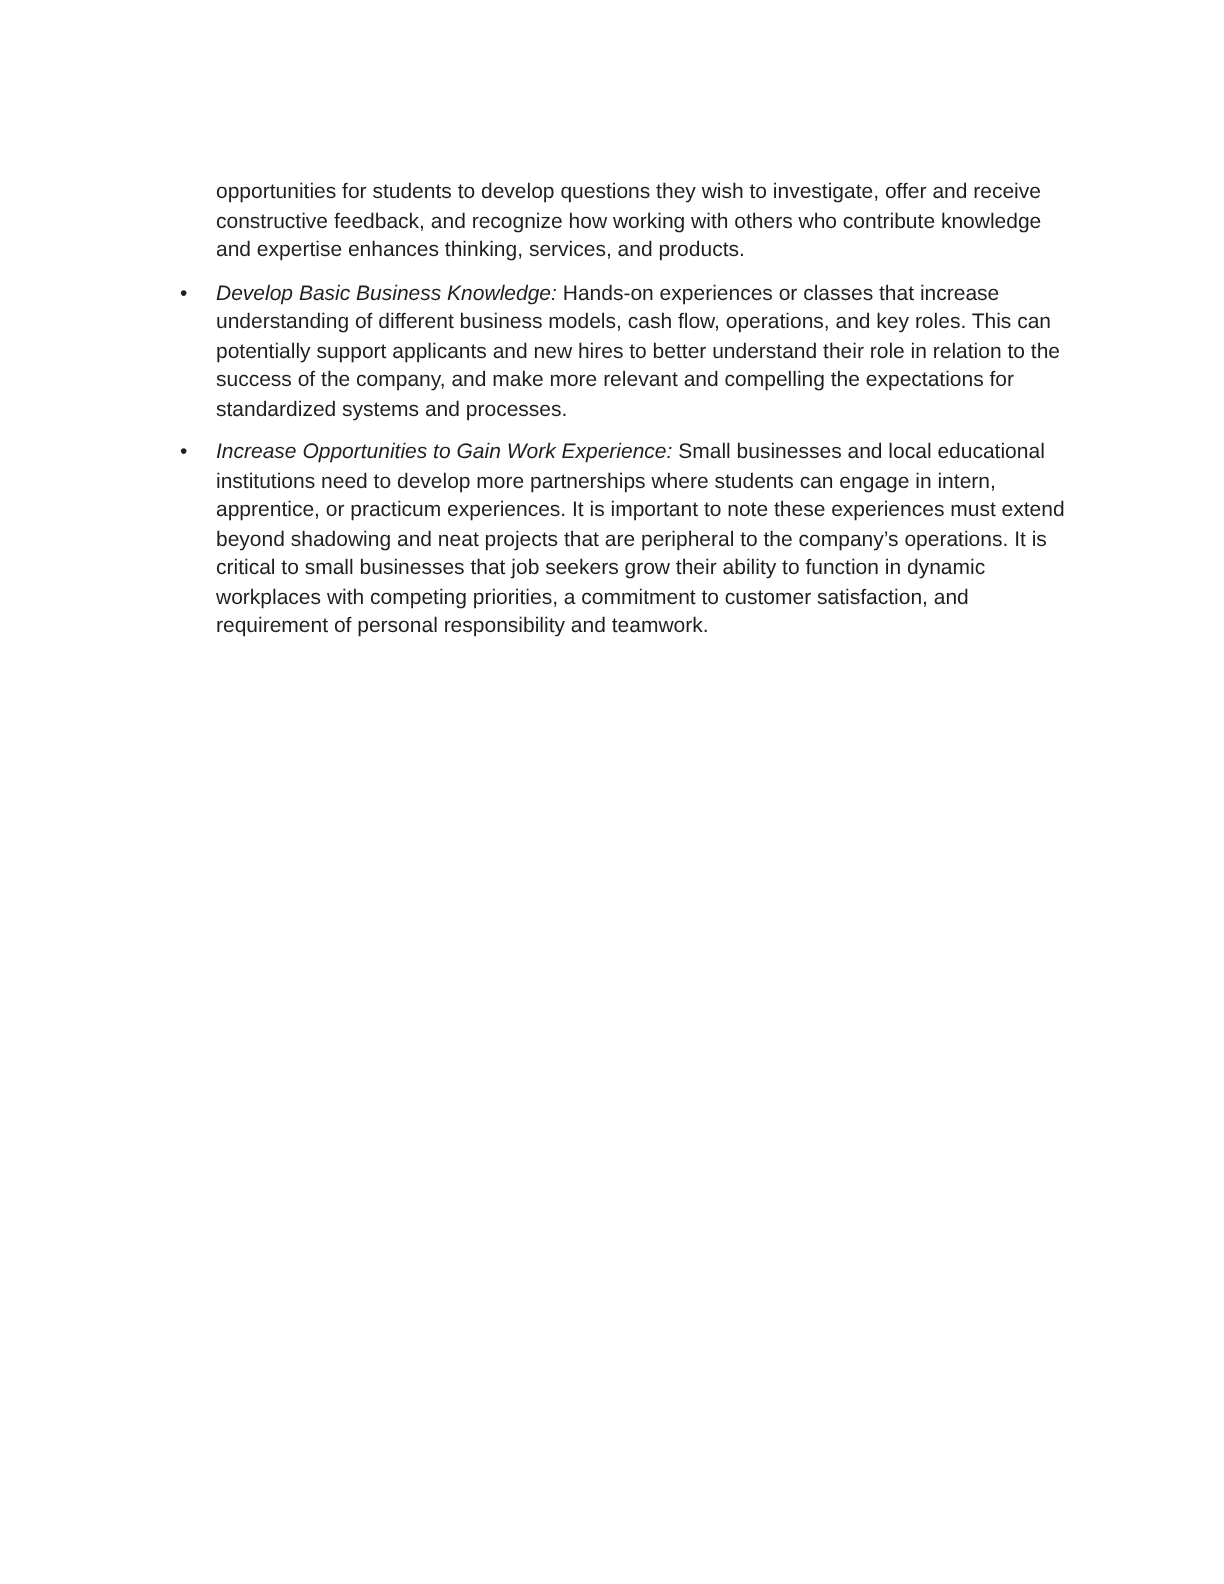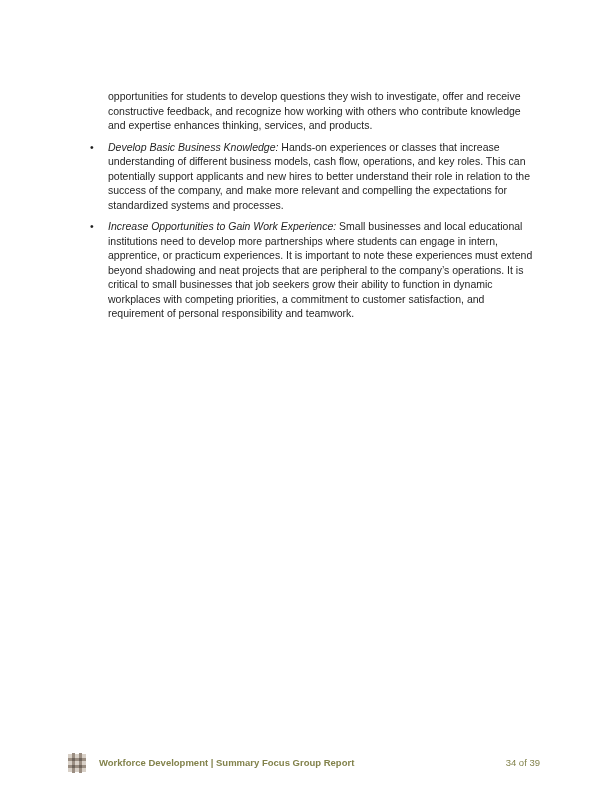--- a/index.html
+++ b/index.html
@@ -87,31 +87,14 @@
       <p class="bullet-text"><span class="bullet-heading">Develop Basic Business Knowledge:</span><span> Hands-on experiences or classes that increase understanding of different business models, cash flow, operations, and key roles. This can potentially support applicants and new hires to better understand their role in relation to the success of the company, and make more relevant and compelling the expectations for standardized systems and processes.</span></p>
     </div>
 
     <div class="bullet-item">
       <span class="bullet-marker">•</span>
       <p class="bullet-text"><span class="bullet-heading">Increase Opportunities to Gain Work Experience:</span><span>  Small businesses and local educational institutions need to develop more partnerships where students can engage in intern, apprentice, or practicum experiences. It is important to note these experiences must extend beyond shadowing and neat projects that are peripheral to the company’s operations. It is critical to small businesses that job seekers grow their ability to function in dynamic workplaces with competing priorities, a commitment to customer satisfaction, and requirement of personal responsibility and teamwork.</span></p>
     </div>
 
   </div>
 
-  <div class="footer">
-    <span class="footer-logo">
-      <svg width="18" height="20" viewBox="0 0 18 20" xmlns="http://www.w3.org/2000/svg">
-        <rect x="0" y="1" width="18" height="18" fill="#d8d0c7"></rect>
-        <rect x="0" y="5" width="18" height="3" fill="#9a8d81"></rect>
-        <rect x="0" y="12" width="18" height="3" fill="#9a8d81"></rect>
-        <rect x="4" y="0" width="3" height="20" fill="#9a8d81"></rect>
-        <rect x="11" y="0" width="3" height="20" fill="#9a8d81"></rect>
-        <rect x="4" y="5" width="3" height="3" fill="#6f655c"></rect>
-        <rect x="11" y="5" width="3" height="3" fill="#6f655c"></rect>
-        <rect x="4" y="12" width="3" height="3" fill="#6f655c"></rect>
-        <rect x="11" y="12" width="3" height="3" fill="#6f655c"></rect>
-      </svg>
-    </span>
-    <span class="footer-title">Workforce Development | Summary Focus Group Report</span>
-    <span class="footer-pagenum">34 of 39</span>
-  </div>
 
 </div>
 
 </body></html>

